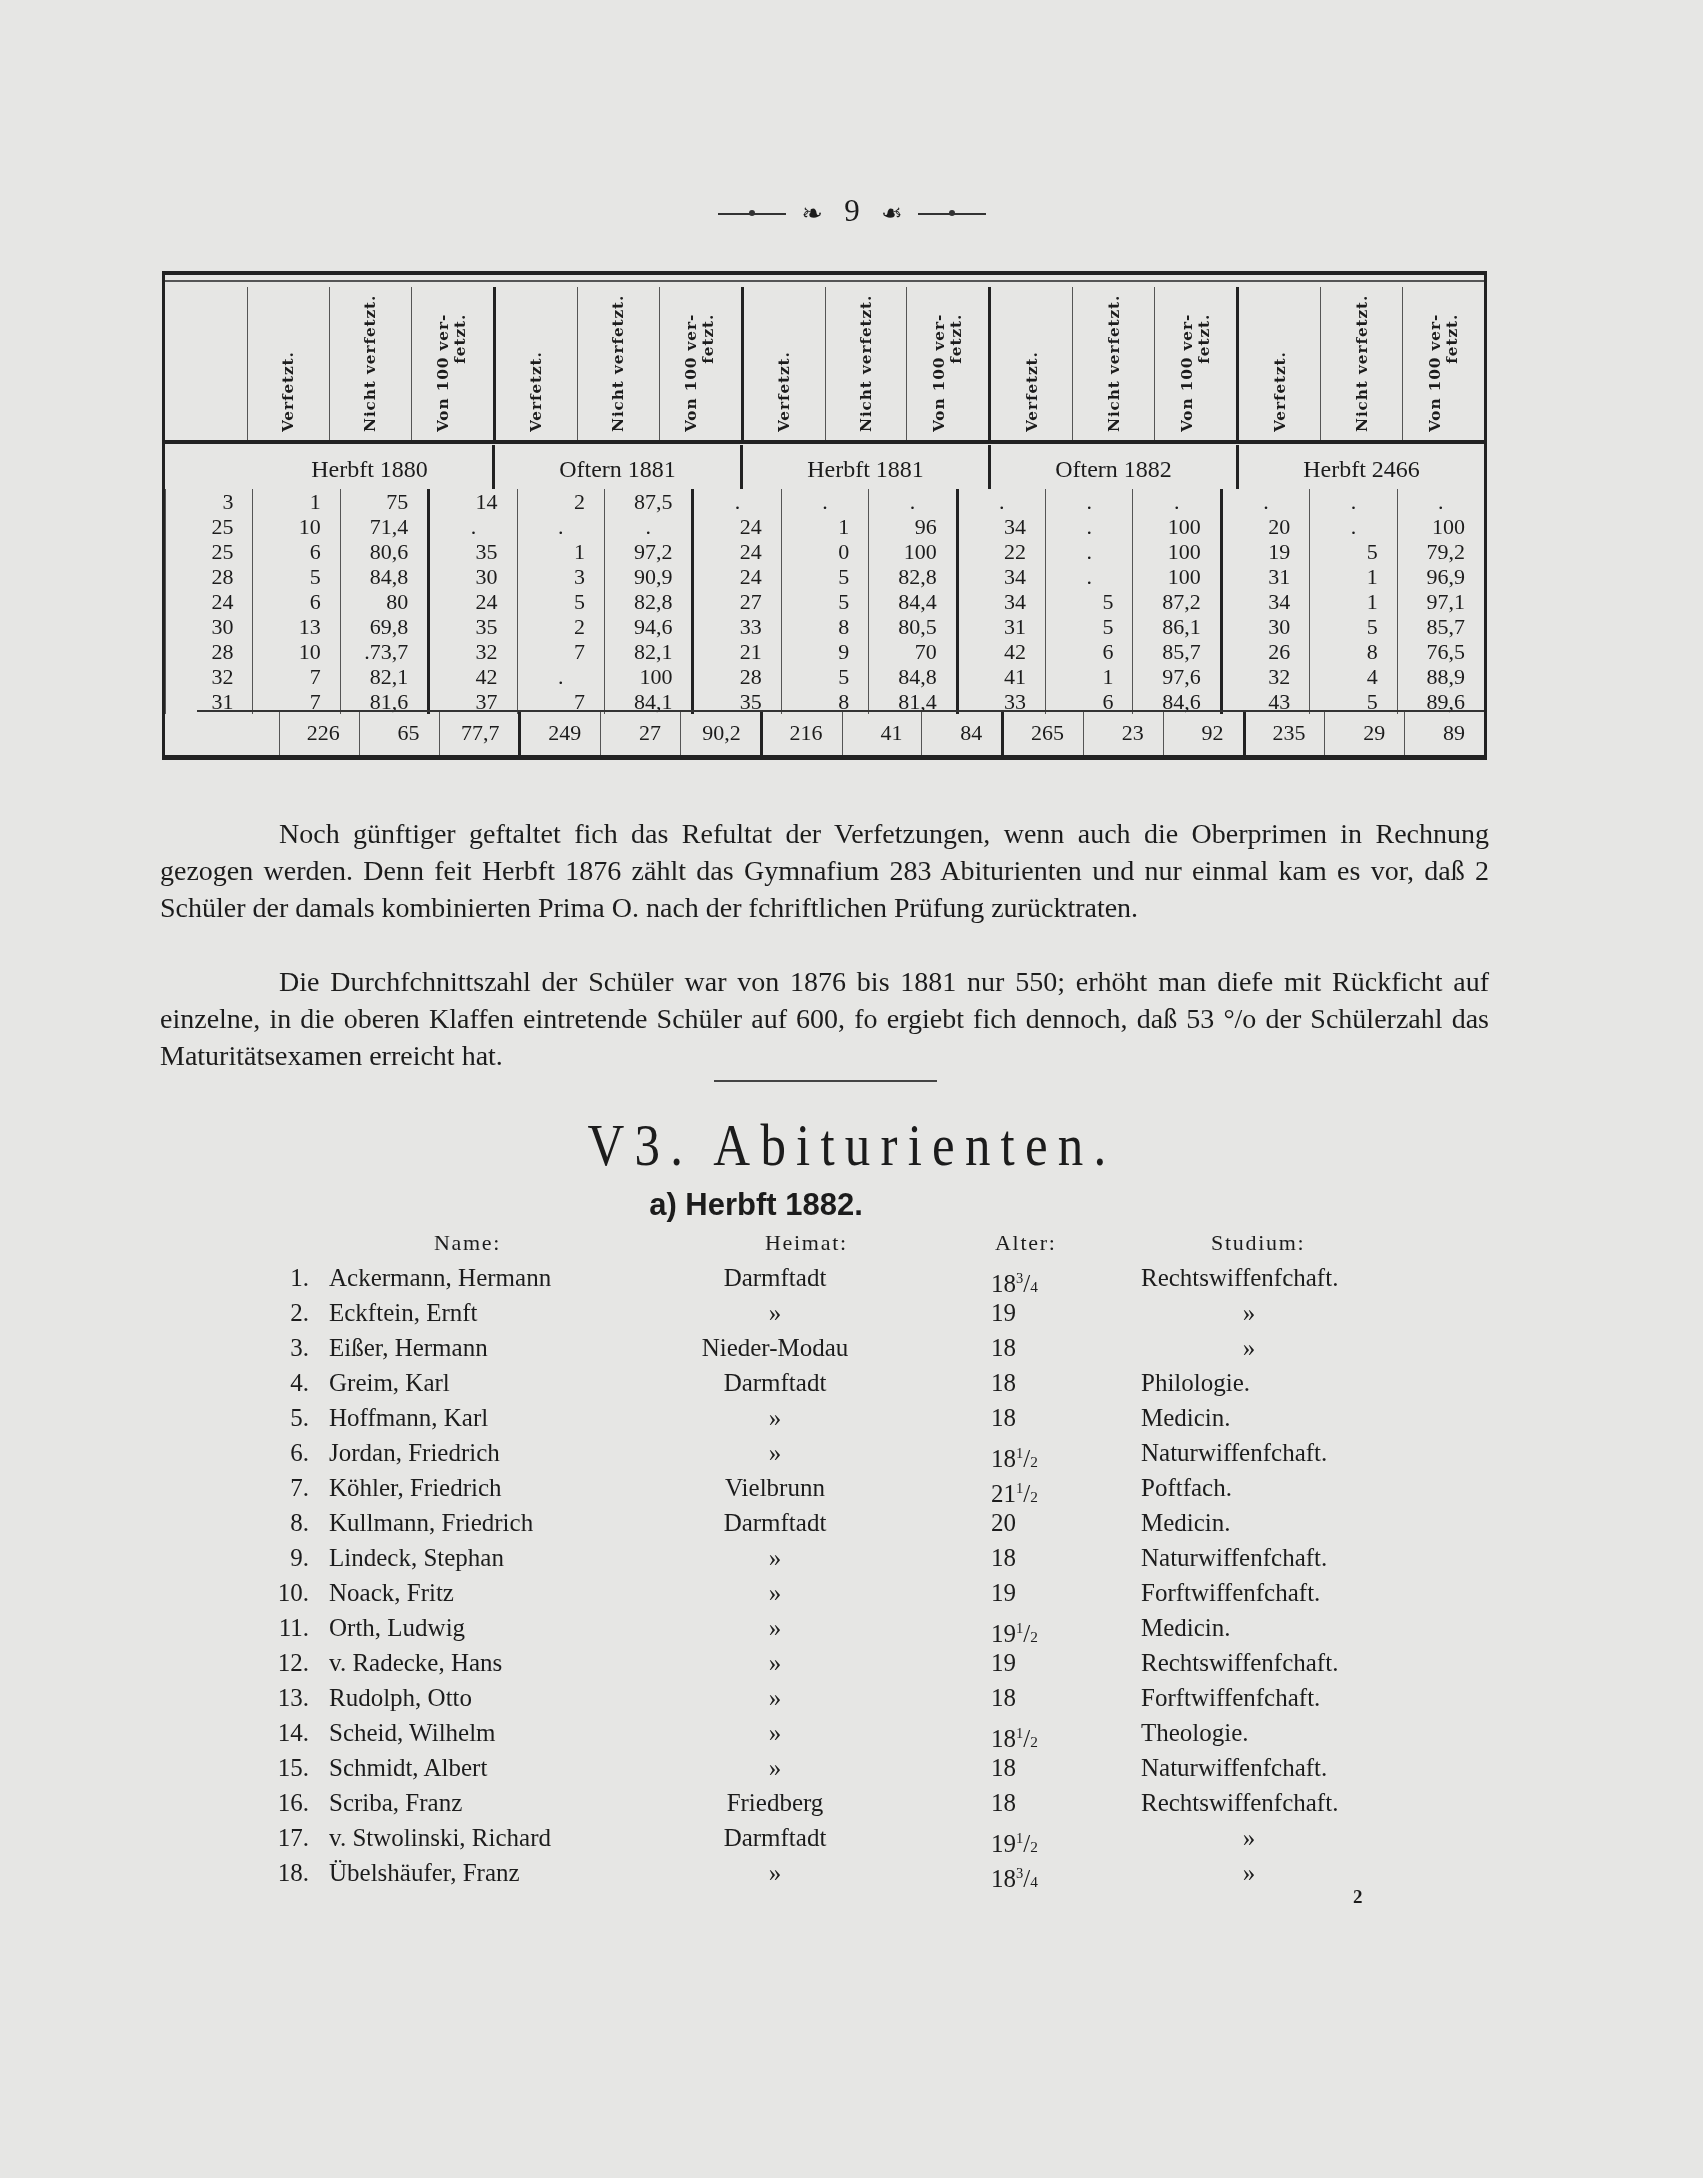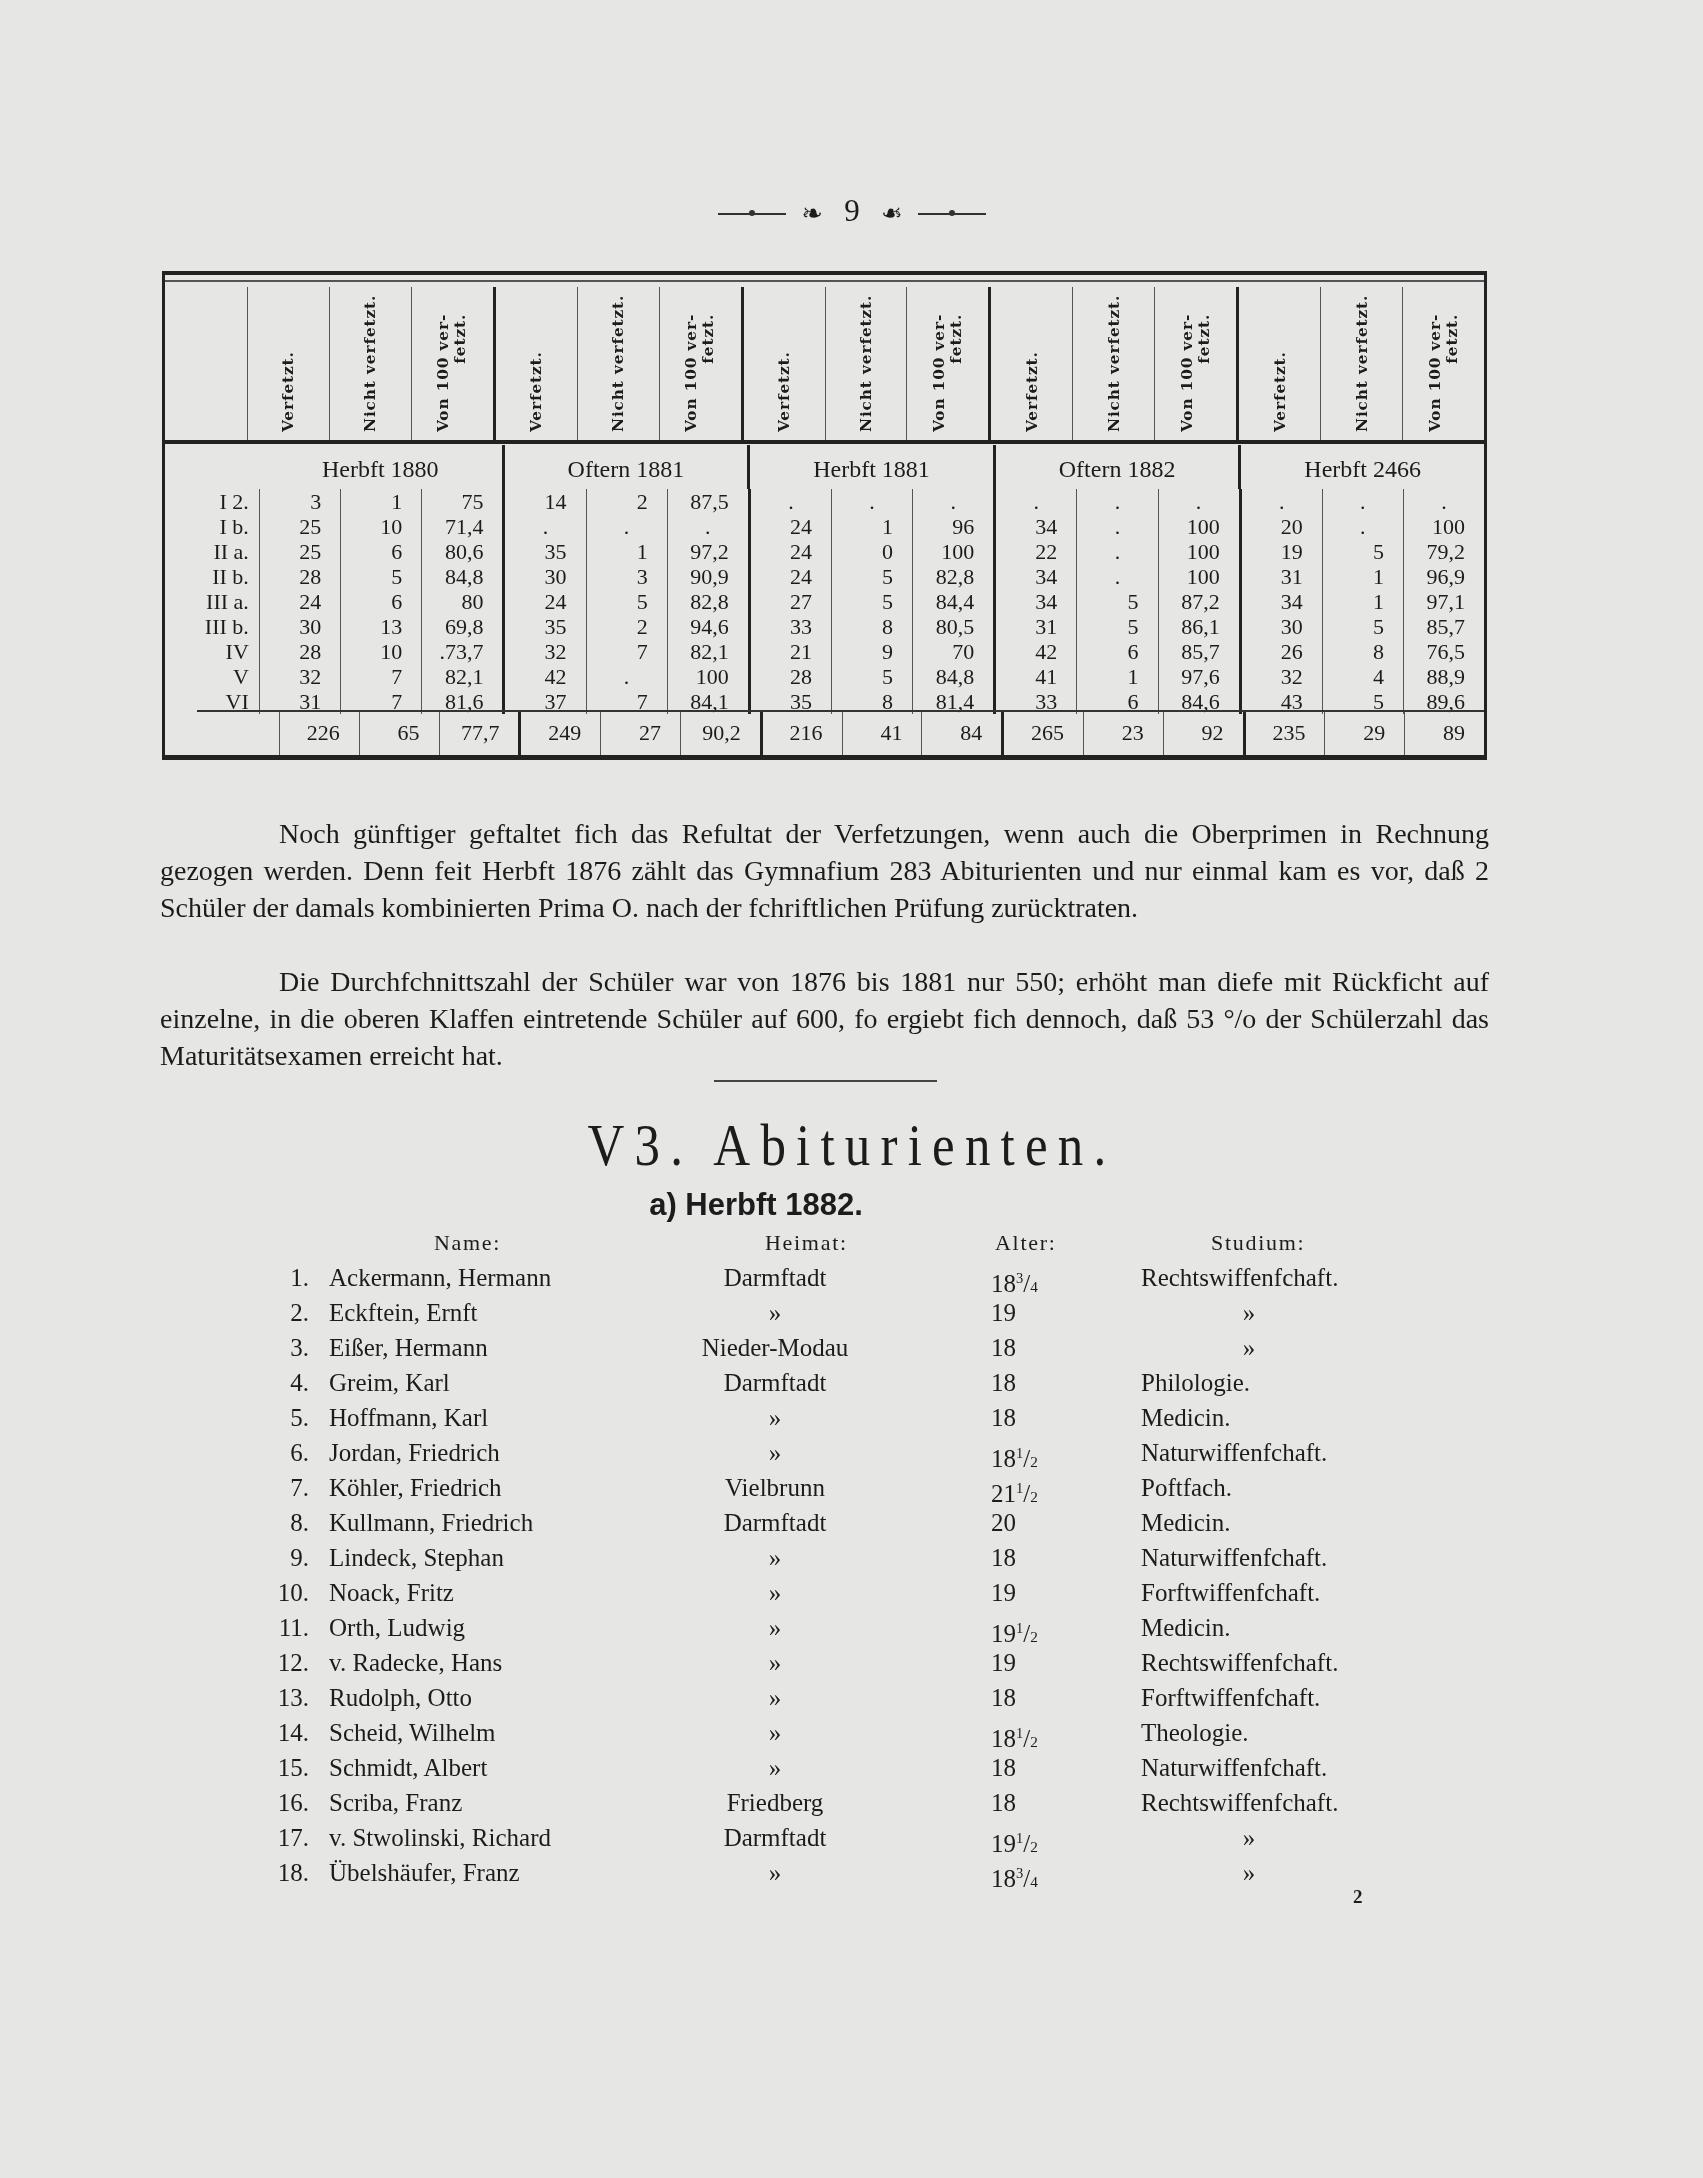--- a/index.html
+++ b/index.html
@@ -38,21 +38,21 @@
   }
   .hcell:first-child { border-left: none; }
   .hcell .vt {
     position: absolute; left: 50%; bottom: 8.5px;
     transform: translateX(-50%) rotate(-90deg); transform-origin: center;
     white-space: nowrap; font-family: "DejaVu Serif", serif; font-weight: bold; font-size: 15.3px; letter-spacing: 0.9px;
     width: 0; height: 0;
   }
   .hcell .vt span { position: absolute; left: 0; top: 0; transform: translate(0, -50%); display: block; line-height: 17px; text-align: left; }
 
-  .body-area { position: absolute; top: 170px; left: 0; right: 0; bottom: 0; padding-left: 12px; }
+  .body-area { position: absolute; top: 170px; left: 0; right: 0; bottom: 0; }
   .season-row { display: flex; height: 44px; }
   .season-row .label-col { }
   .season { flex: 1; text-align: center; font-size: 24px; line-height: 48px; border-left: 3.4px solid #222; }
   .season.first { border-left: none; }
   .data-rows { display: flex; }
   .col-group { flex: 1; display: flex; border-left: 3.4px solid #222; }
   .col-group.first { border-left: 1.3px solid #555; }
   .dcol { flex: 1; border-left: 1.3px solid #555; }
   .dcol:first-child { border-left: none; }
   .row-labels { width: 82px; flex: none; }
@@ -212,31 +212,20 @@
   <div class="body-area">
     <div class="season-row" id="season-row">
       <div class="label-col"></div>
     <div class="season first">Herbft 1880</div>
         <div class="season">Oftern 1881</div>
         <div class="season">Herbft 1881</div>
         <div class="season">Oftern 1882</div>
         <div class="season">Herbft 2466</div>
       </div>
     <div class="data-rows" id="data-rows">
-      <div class="row-labels" id="row-labels">
-          <div class="rlabel">I 2.</div>
-          <div class="rlabel">I b.</div>
-          <div class="rlabel">II a.</div>
-          <div class="rlabel">II b.</div>
-          <div class="rlabel">III a.</div>
-          <div class="rlabel">III b.</div>
-          <div class="rlabel">IV</div>
-          <div class="rlabel">V</div>
-          <div class="rlabel">VI</div>
-        </div>
     <div class="col-group first">
           <div class="dcol">
             <div class="cell">3</div>
             <div class="cell">25</div>
             <div class="cell">25</div>
             <div class="cell">28</div>
             <div class="cell">24</div>
             <div class="cell">30</div>
             <div class="cell">28</div>
             <div class="cell">32</div>

